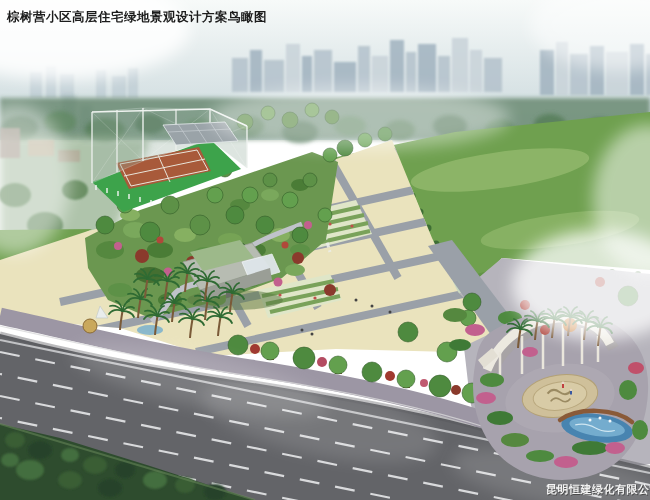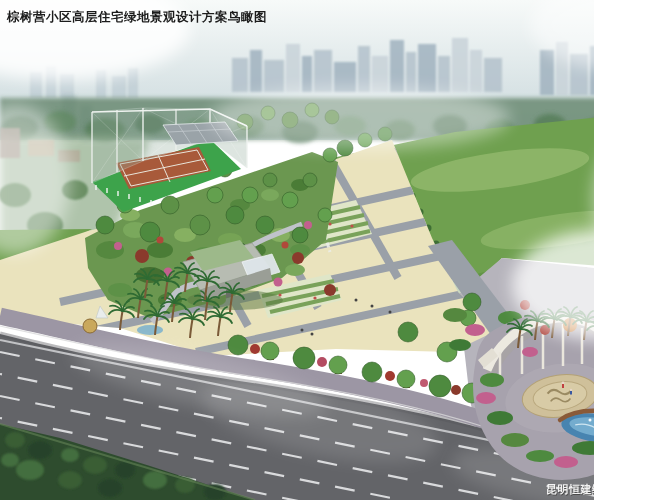--- a/index.html
+++ b/index.html
@@ -1,16 +1,16 @@
 <!DOCTYPE html>
 <html><head>
 <meta charset="utf-8">
 <style>
   html,body{margin:0;padding:0;background:#fff;}
-  .stage{position:relative;width:594px;height:500px;overflow:hidden;
+  .stage{position:relative;width:650px;height:500px;overflow:hidden;
          font-family:"DejaVu Sans","Liberation Sans",sans-serif;}
   .stage svg{position:absolute;left:0;top:0;}
   text{font-family:"DejaVu Sans","Liberation Sans",sans-serif;}
   .title-text{font-size:12.5px;font-weight:bold;letter-spacing:.5px;}
   .wm-text{font-size:11px;font-weight:bold;letter-spacing:.5px;}
 </style>
 </head>
 <body>
 
 <div class="stage">

